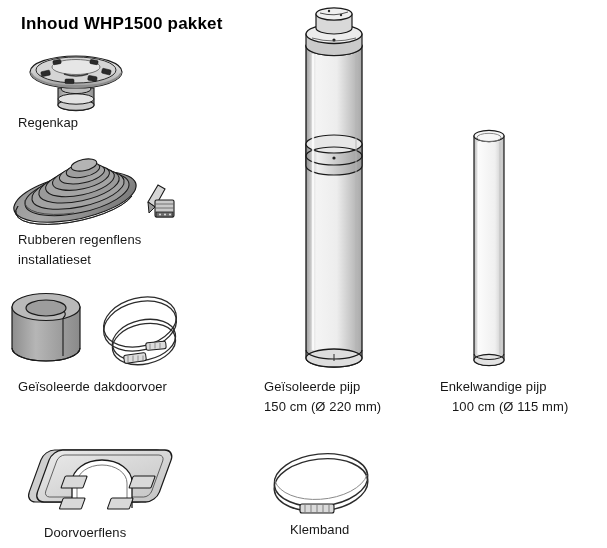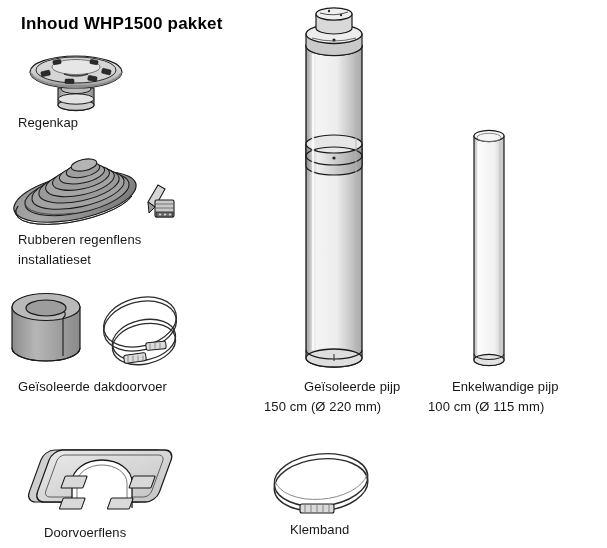--- a/index.html
+++ b/index.html
@@ -208,21 +208,21 @@
       <path d="M22 8 L22 22 A18 6 0 0 0 58 22 L58 8 Z" fill="#d9d9d9" stroke="#1a1a1a" stroke-width="1.2"></path>
       <ellipse cx="40" cy="8" rx="18" ry="6.2" fill="#efefef" stroke="#1a1a1a" stroke-width="1.2"></ellipse>
       <path d="M26 7 q14 4 28 -1" fill="none" stroke="#3d3d3d" stroke-width="0.9"></path>
       <circle cx="35" cy="5" r="1.2" fill="#2a2a2a"></circle>
       <circle cx="47" cy="9" r="1.2" fill="#2a2a2a"></circle>
 
       <path d="M19 48 L19 344" stroke="#ffffff" stroke-width="2.4" opacity="0.85"></path>
       <path d="M62 48 L62 344" stroke="#b4b4b4" stroke-width="1.4" opacity="0.7"></path>
     </svg>
   </div>
-  <div class="lbl" style="left:264px; top:378px;margin-left:40px;">Geïsoleerde pijp</div>
+  <div class="lbl" style="left:264px; top:378px;">Geïsoleerde pijp</div>
   <div class="lbl" style="left:264px; top:398px;">150 cm (Ø 220 mm)</div>
 
   <div class="art" style="left:466px; top:124px;">
     <svg width="46" height="250" viewBox="0 0 46 250">
       <defs>
         <linearGradient id="smallPipe" x1="0" y1="0" x2="1" y2="0">
           <stop offset="0" stop-color="#bdbdbd"></stop>
           <stop offset="0.2" stop-color="#fbfbfb"></stop>
           <stop offset="0.7" stop-color="#f0f0f0"></stop>
           <stop offset="1" stop-color="#c2c2c2"></stop>
@@ -230,22 +230,22 @@
       </defs>
       <path d="M8 12 L8 236 A15 5.5 0 0 0 38 236 L38 12 Z" fill="url(#smallPipe)" stroke="#1a1a1a" stroke-width="1.2"></path>
       <ellipse cx="23" cy="12" rx="15" ry="5.6" fill="#f6f6f6" stroke="#1a1a1a" stroke-width="1.2"></ellipse>
       <ellipse cx="23" cy="13.5" rx="12" ry="4.2" fill="none" stroke="#7d7d7d" stroke-width="0.9"></ellipse>
       <ellipse cx="23" cy="236" rx="15" ry="5.6" fill="#e3e3e3" stroke="#1a1a1a" stroke-width="1.2"></ellipse>
       <path d="M8 230 A15 5.5 0 0 0 38 230" fill="none" stroke="#1a1a1a" stroke-width="1"></path>
       <path d="M12.5 18 L12.5 230" stroke="#ffffff" stroke-width="2" opacity="0.9"></path>
       <path d="M34 18 L34 230" stroke="#c0c0c0" stroke-width="1.2" opacity="0.8"></path>
     </svg>
   </div>
-  <div class="lbl" style="left:452px; top:378px;">Enkelwandige pijp</div>
-  <div class="lbl" style="left:428px; top:398px;">100 cm (Ø 115 mm)</div>
+  <div class="lbl" style="left:440px; top:378px;">Enkelwandige pijp</div>
+  <div class="lbl" style="left:452px; top:398px;">100 cm (Ø 115 mm)</div>
 
   <div class="art" style="left:266px; top:448px;">
     <svg width="110" height="72" viewBox="0 0 110 72">
       <g fill="none" stroke="#2c2c2c" stroke-width="1.4">
         <ellipse cx="55" cy="32" rx="47" ry="26" transform="rotate(-6 55 32)"></ellipse>
         <ellipse cx="55" cy="37" rx="47" ry="26" transform="rotate(-6 55 37)"></ellipse>
       </g>
       <path d="M9 33 A47 26 -6 0 0 101 27" fill="none" stroke="#8a8a8a" stroke-width="1"></path>
       <rect x="34" y="56" width="34" height="9" rx="2" fill="#dadada" stroke="#1a1a1a" stroke-width="1.1"></rect>
       <g stroke="#6b6b6b" stroke-width="0.8">

